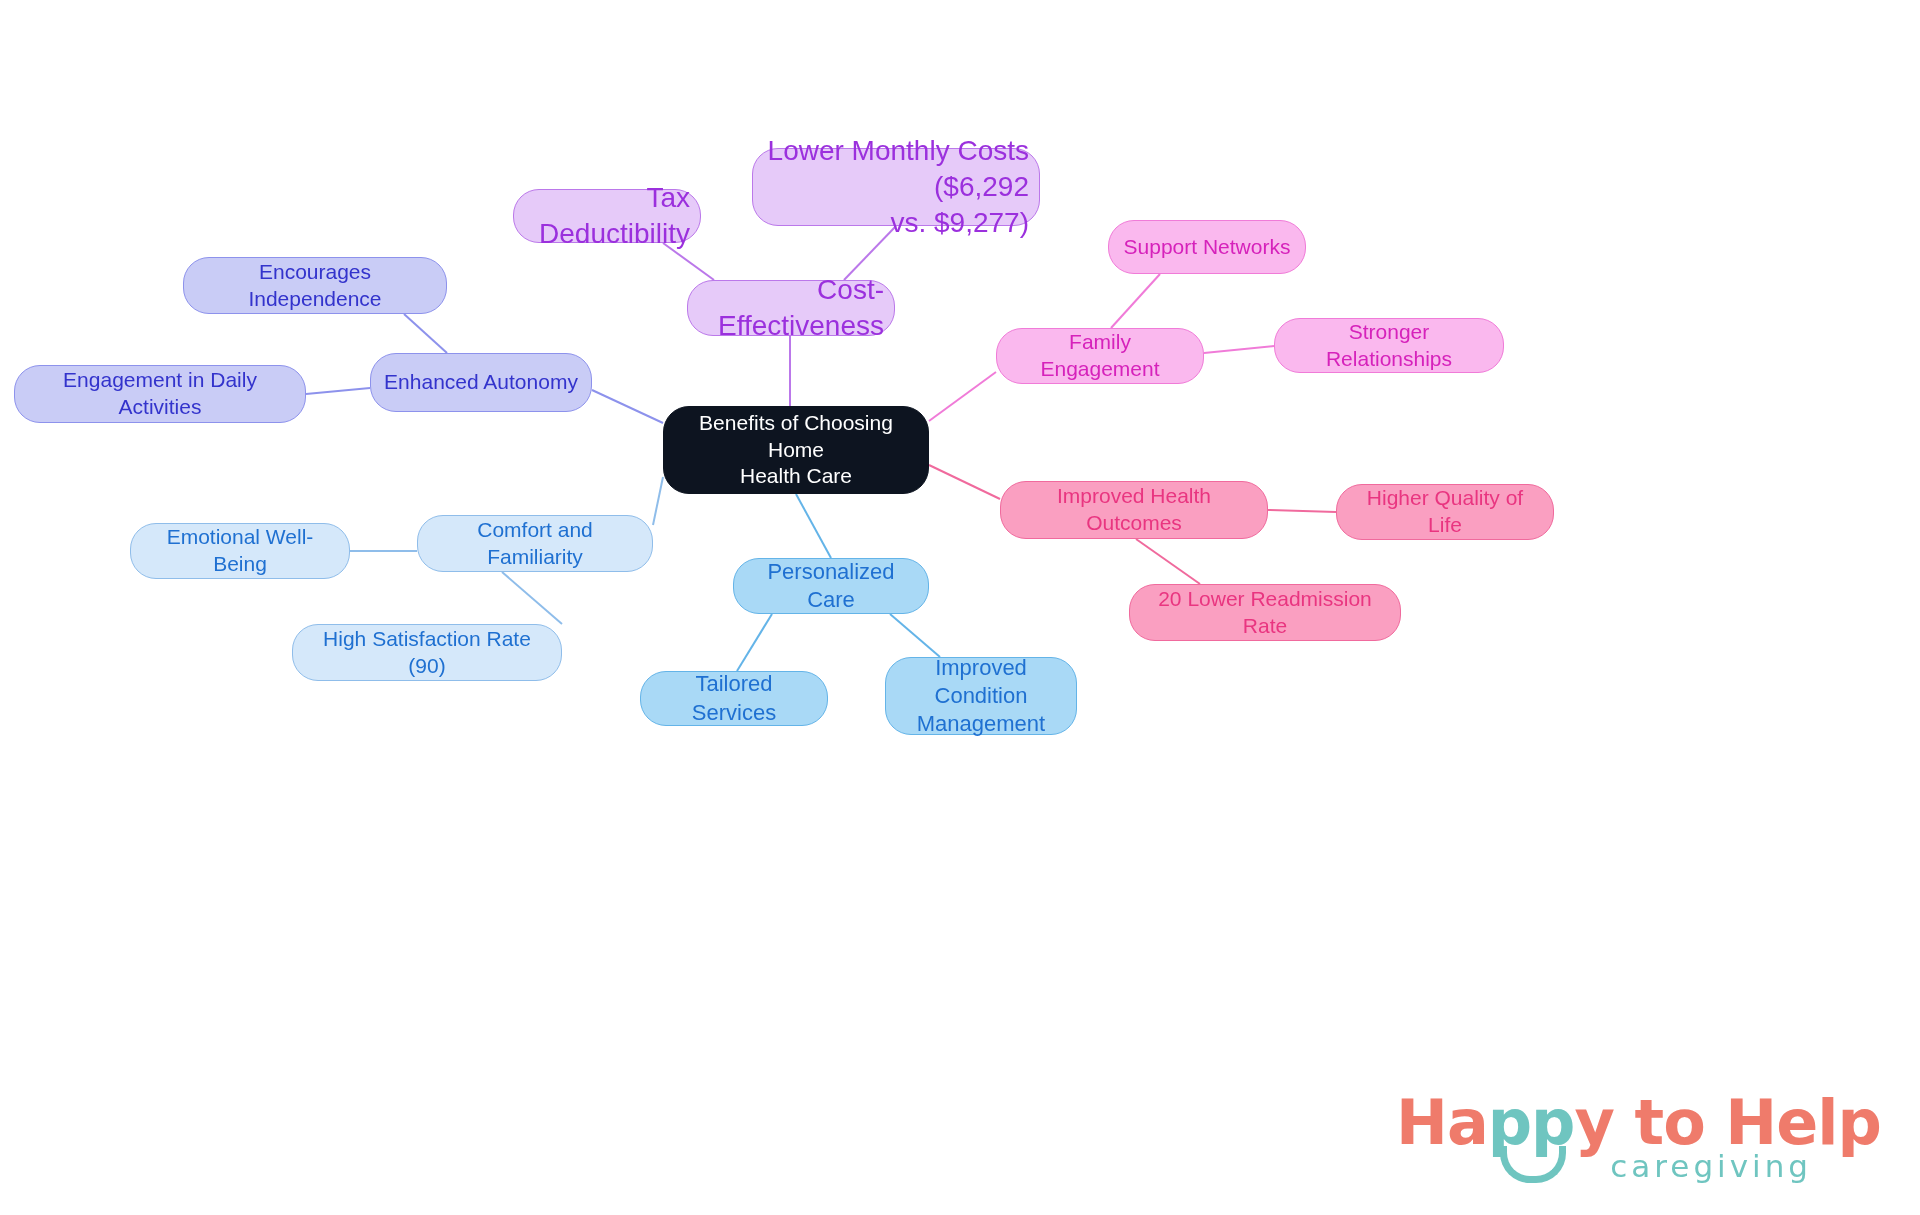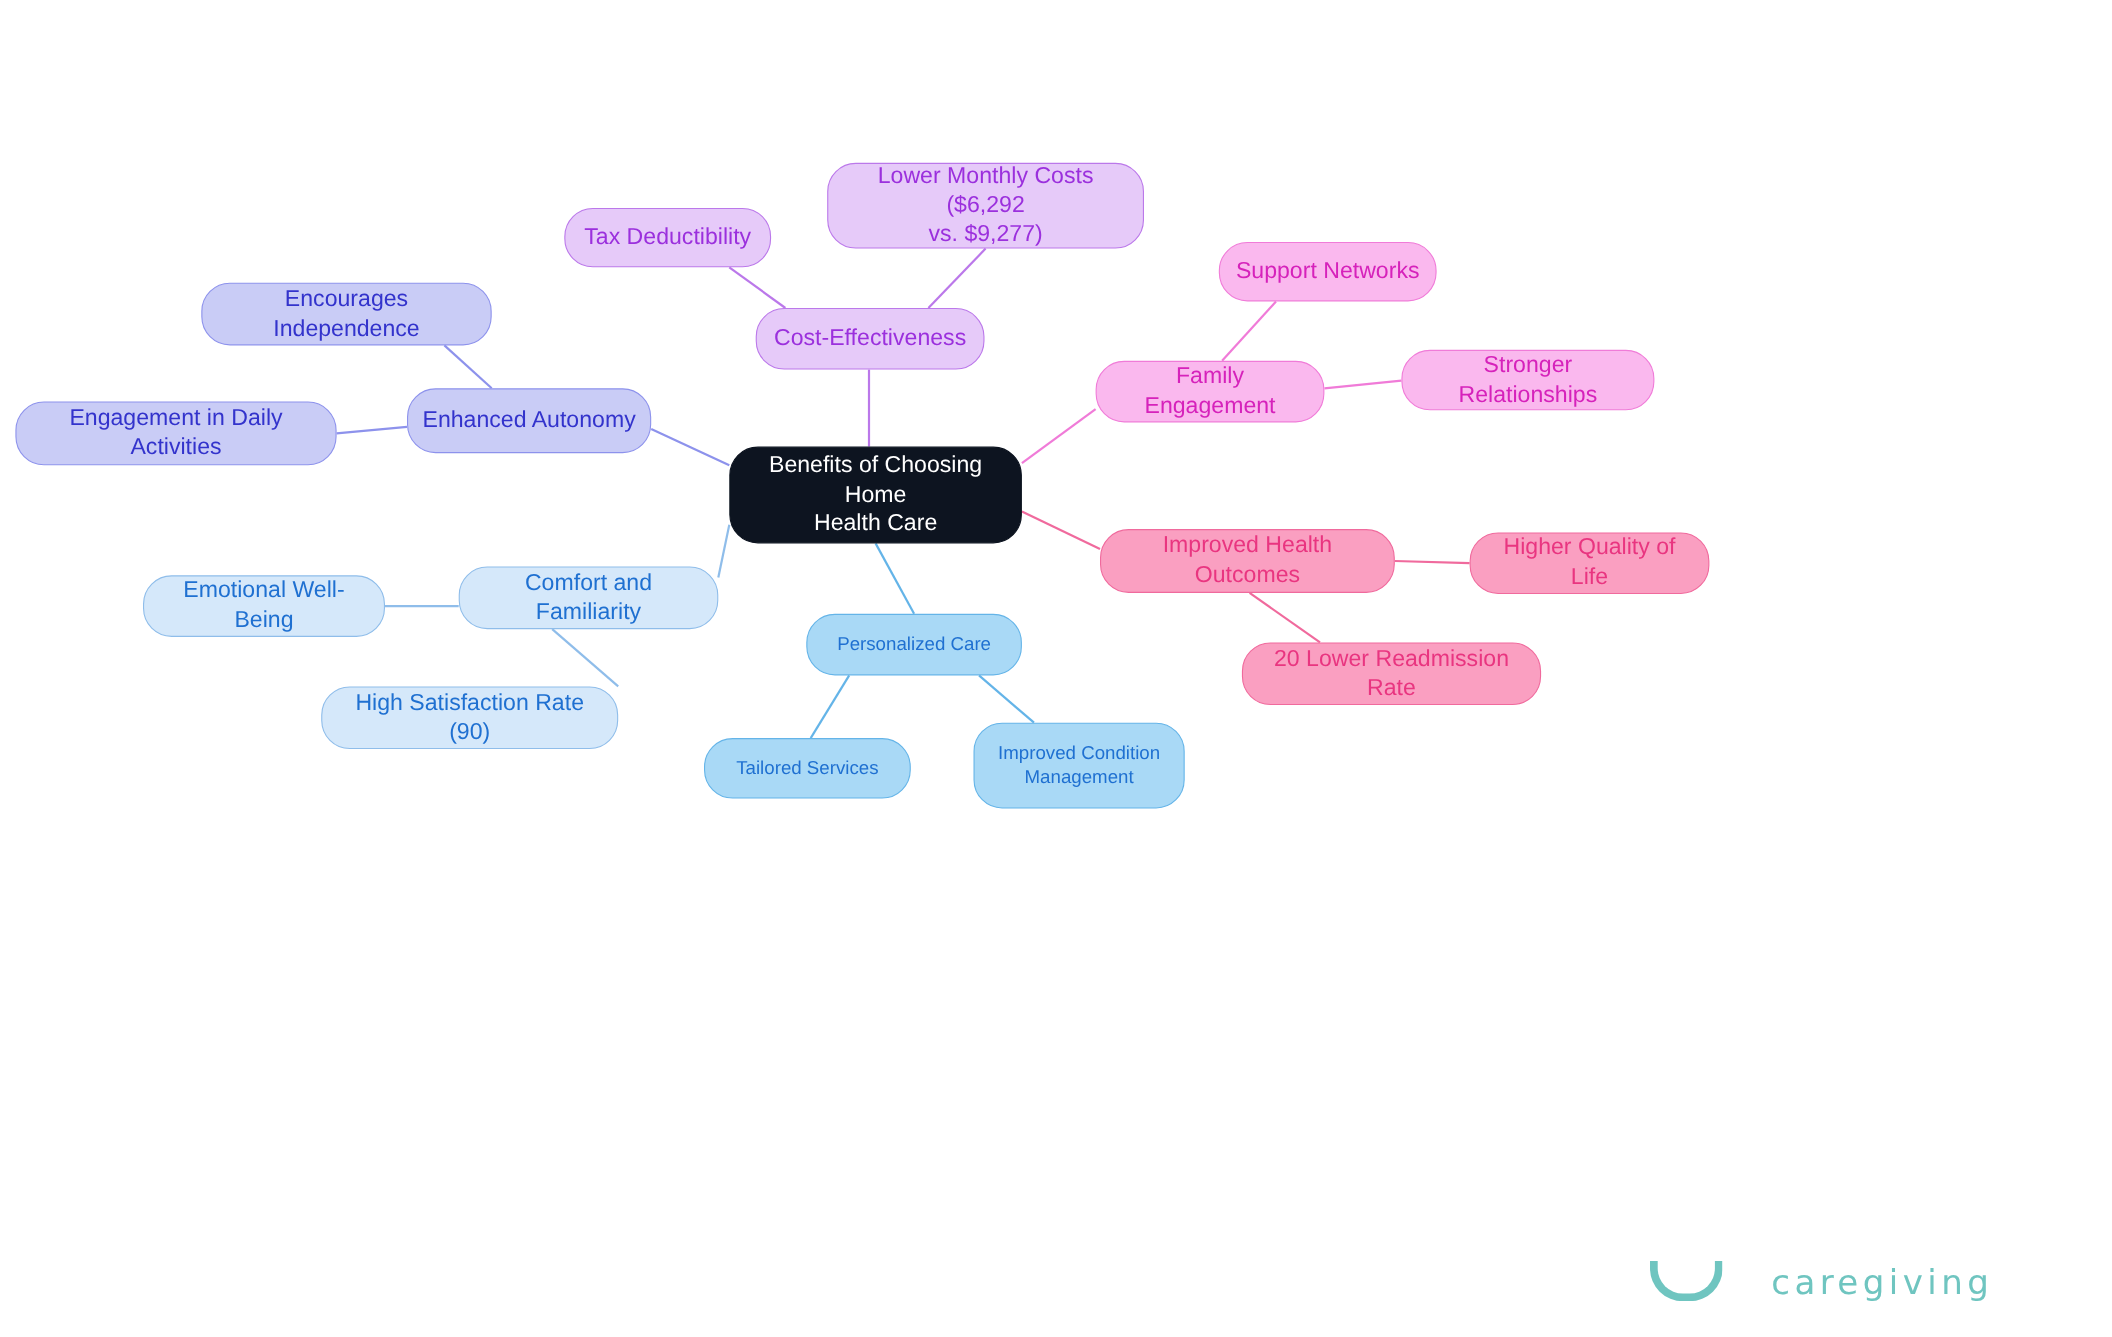--- a/index.html
+++ b/index.html
@@ -46,21 +46,22 @@
   .node.indigo {
     background: #c9ccf6;
     border-color: #8d92ec;
     color: #3333cc;
     font-size: 21px;
   }
   .node.purple {
     background: #e6caf9;
     border-color: #bb78ea;
     color: #9b30dd;
-    font-size: 21px;
+    font-size: 28px;
+    text-align: right;
   }
   .node.pink {
     background: #fab8ee;
     border-color: #f07bd8;
     color: #d622bb;
     font-size: 21px;
   }
   .node.rose {
     background: #fa9fc1;
     border-color: #f06a9d;
@@ -71,21 +72,21 @@
     background: #d5e8fa;
     border-color: #8fbdea;
     color: #1f70d1;
     font-size: 21px;
     text-align: center;
   }
   .node.blue {
     background: #a9d9f6;
     border-color: #64b4e8;
     color: #1f70d1;
-    font-size: 17px;
+    font-size: 22px;
   }
   #logo {
     position: absolute;
     left: 1396px;
     top: 1086px;
     width: 420px;
     height: 112px;
   }
   .logo-main {
     position: absolute;
@@ -162,16 +163,17 @@
       <div class="node blue-pale" style="left: 417px; top: 515px; width: 236px; height: 57px;">Comfort and Familiarity</div>
       <div class="node blue-pale" style="left: 130px; top: 523px; width: 220px; height: 56px;">Emotional Well-Being</div>
       <div class="node blue-pale" style="left: 292px; top: 624px; width: 270px; height: 57px;">High Satisfaction Rate (90)</div>
       <div class="node blue" style="left: 733px; top: 558px; width: 196px; height: 56px;">Personalized Care</div>
       <div class="node blue" style="left: 640px; top: 671px; width: 188px; height: 55px;">Tailored Services</div>
       <div class="node blue" style="left: 885px; top: 657px; width: 192px; height: 78px;">Improved Condition
 Management</div>
     </div>
 
   <div id="logo">
+    <div class="logo-main"><span>Ha</span><span class="logo-teal">pp</span><span>y to Help</span></div>
     <div class="logo-smile"></div>
     <div class="logo-sub">caregiving</div>
   </div>
 </div>
 
 </body></html>

